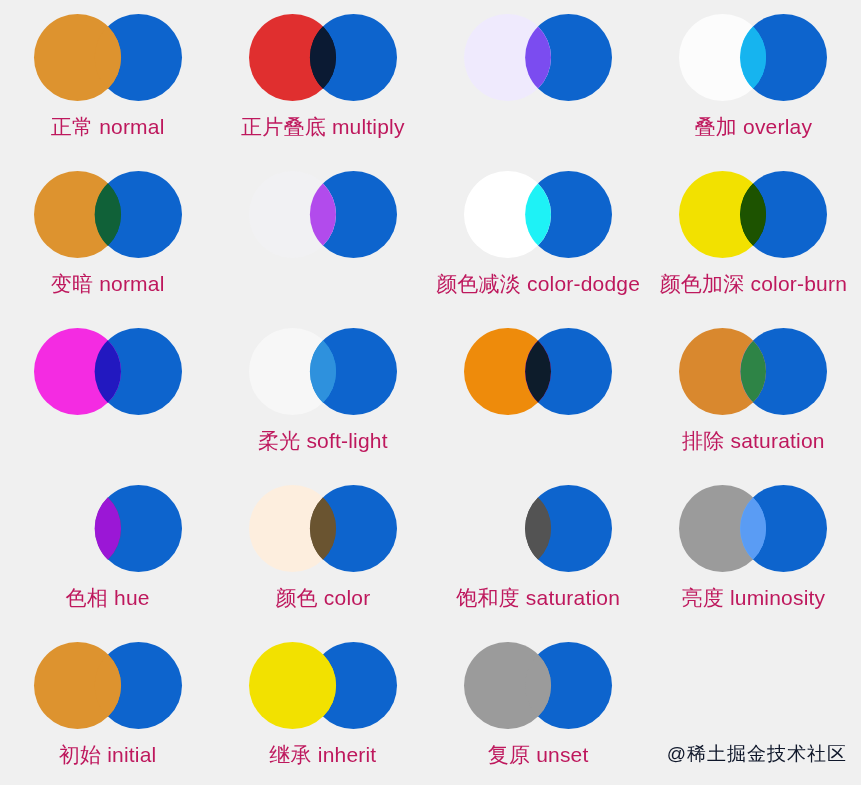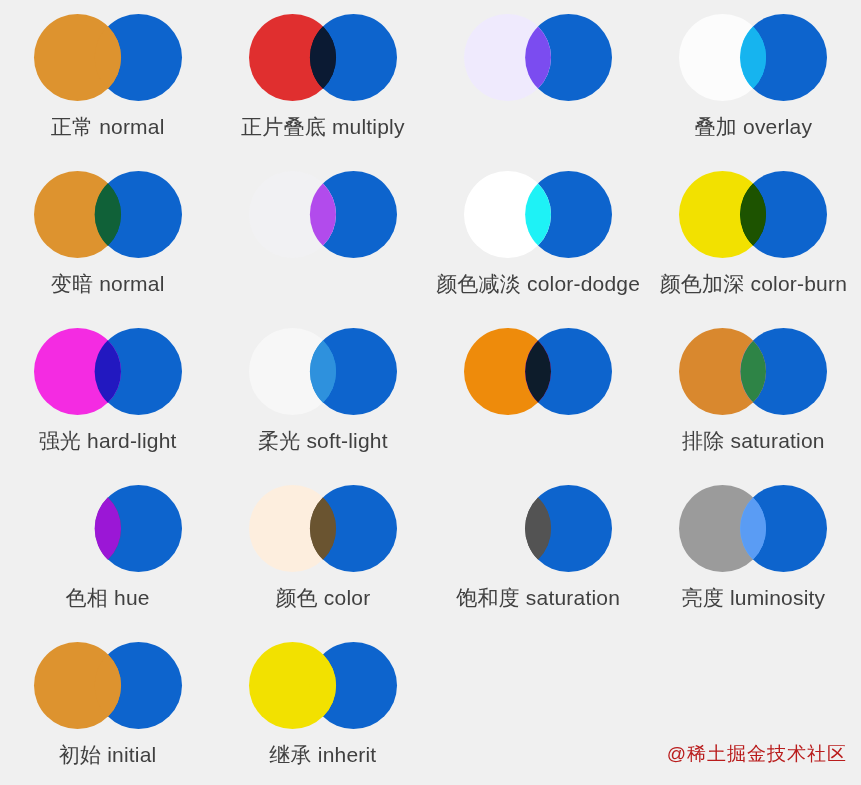--- a/index.html
+++ b/index.html
@@ -55,21 +55,21 @@
   }
   .venn .disc.top {               
     left: 0;
   }
 
   
   .label {
     margin-top: 12px;
     font-size: 21px;
     line-height: 1.2;
-    color: #404040;
+    color: #be185d;
     white-space: nowrap;
     text-align: center;
     letter-spacing: 0.2px;
   }
 
   
   #watermark {
     position: absolute;
     right: 14px;
     bottom: 18px;
@@ -144,21 +144,20 @@
         <div class="disc top" style="background: rgb(29, 83, 0); left: 0px; clip-path: circle(43.5px at 104.5px 43.5px);"></div>
       </div>
       <div class="label">颜色加深 color-burn</div>
     </div>
     <div class="cell">
       <div class="venn">
         <div class="disc base" style="background: rgb(13, 100, 205);"></div>
         <div class="disc top" style="background: rgb(244, 43, 226); mix-blend-mode: hard-light;"></div>
         <div class="disc top" style="background: rgb(34, 24, 192); left: 0px; clip-path: circle(43.5px at 104.5px 43.5px);"></div>
       </div>
-      <div class="label">强光 hard-light</div>
     </div>
     <div class="cell">
       <div class="venn">
         <div class="disc base" style="background: rgb(13, 100, 205);"></div>
         <div class="disc top" style="background: rgb(247, 247, 247); mix-blend-mode: soft-light;"></div>
         <div class="disc top" style="background: rgb(46, 145, 221); left: 0px; clip-path: circle(43.5px at 104.5px 43.5px);"></div>
       </div>
       <div class="label">柔光 soft-light</div>
     </div>
     <div class="cell">
@@ -217,15 +216,23 @@
       <div class="label">初始 initial</div>
     </div>
     <div class="cell">
       <div class="venn">
         <div class="disc base" style="background: rgb(13, 100, 205);"></div>
         <div class="disc top" style="background: rgb(242, 225, 0); mix-blend-mode: normal;"></div>
         <div class="disc top" style="background: rgb(242, 225, 0); left: 0px; clip-path: circle(43.5px at 104.5px 43.5px);"></div>
       </div>
       <div class="label">继承 inherit</div>
     </div>
+    <div class="cell">
+      <div class="venn">
+        <div class="disc base" style="background: rgb(13, 100, 205);"></div>
+        <div class="disc top" style="background: rgb(155, 155, 155); mix-blend-mode: normal;"></div>
+        <div class="disc top" style="background: rgb(155, 155, 155); left: 0px; clip-path: circle(43.5px at 104.5px 43.5px);"></div>
+      </div>
+      <div class="label">复原 unset</div>
+    </div>
   </div>
 
-<div id="watermark" style="color: #b91c1c;">@稀土掘金技术社区</div>
+<div id="watermark" style="color: #0f172a;">@稀土掘金技术社区</div>
 
 </body></html>

